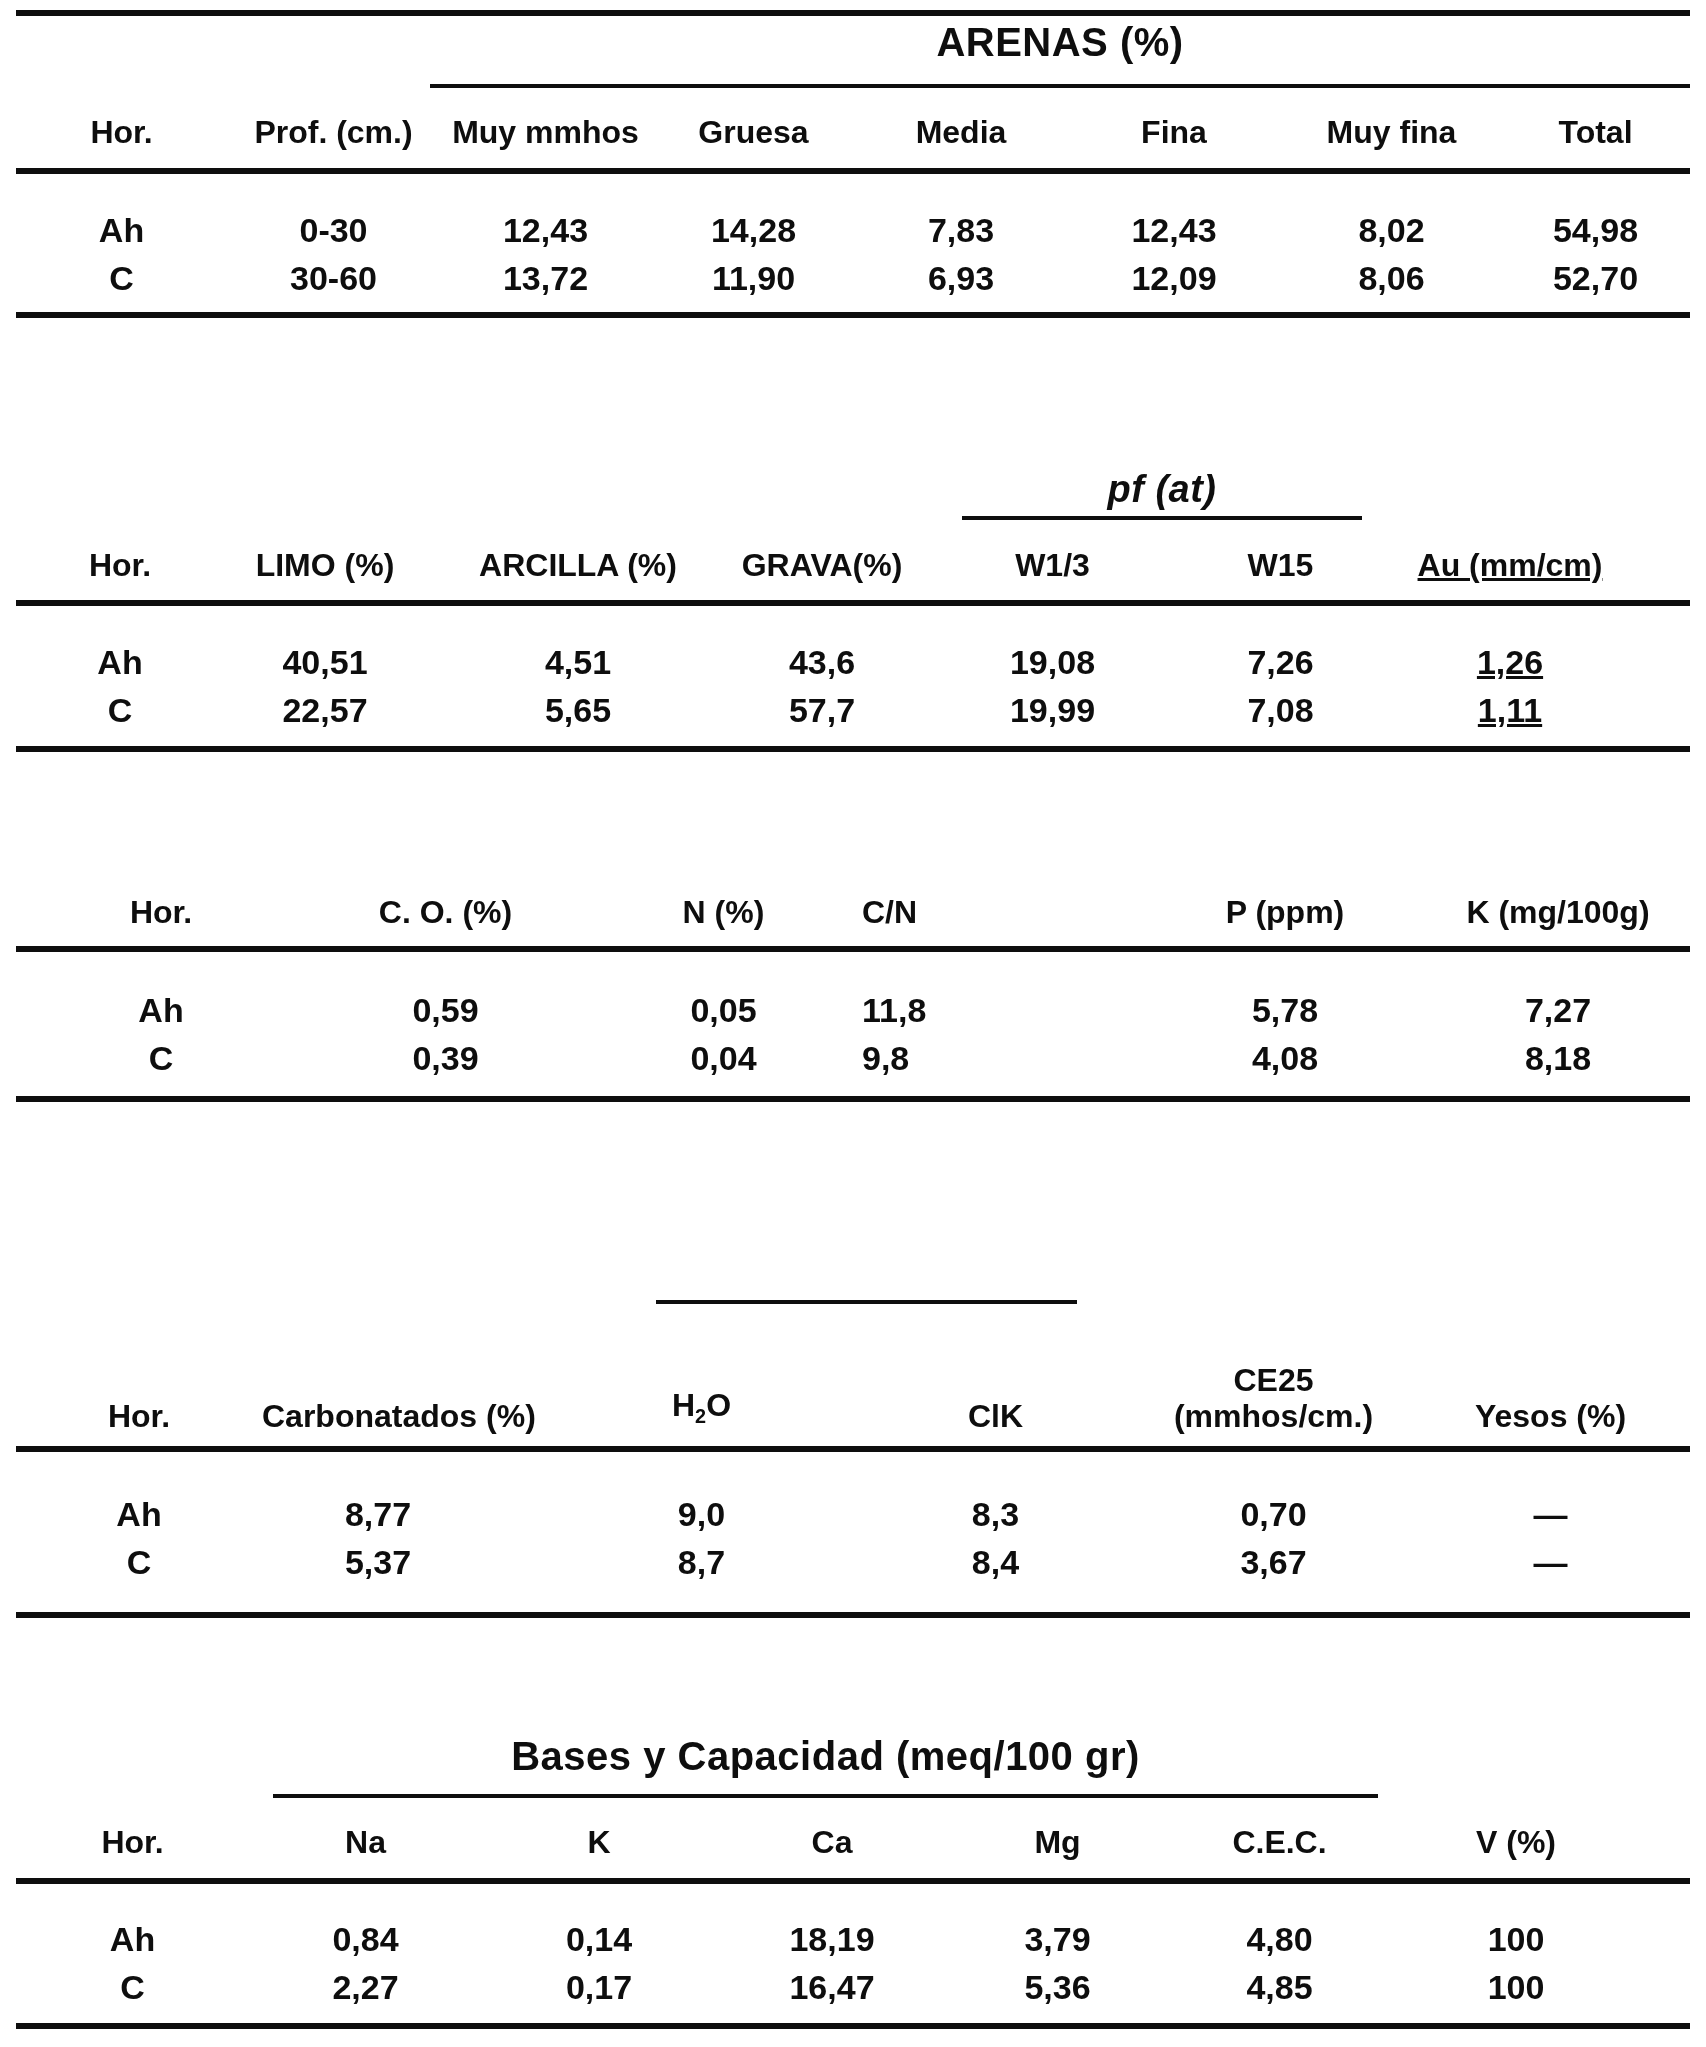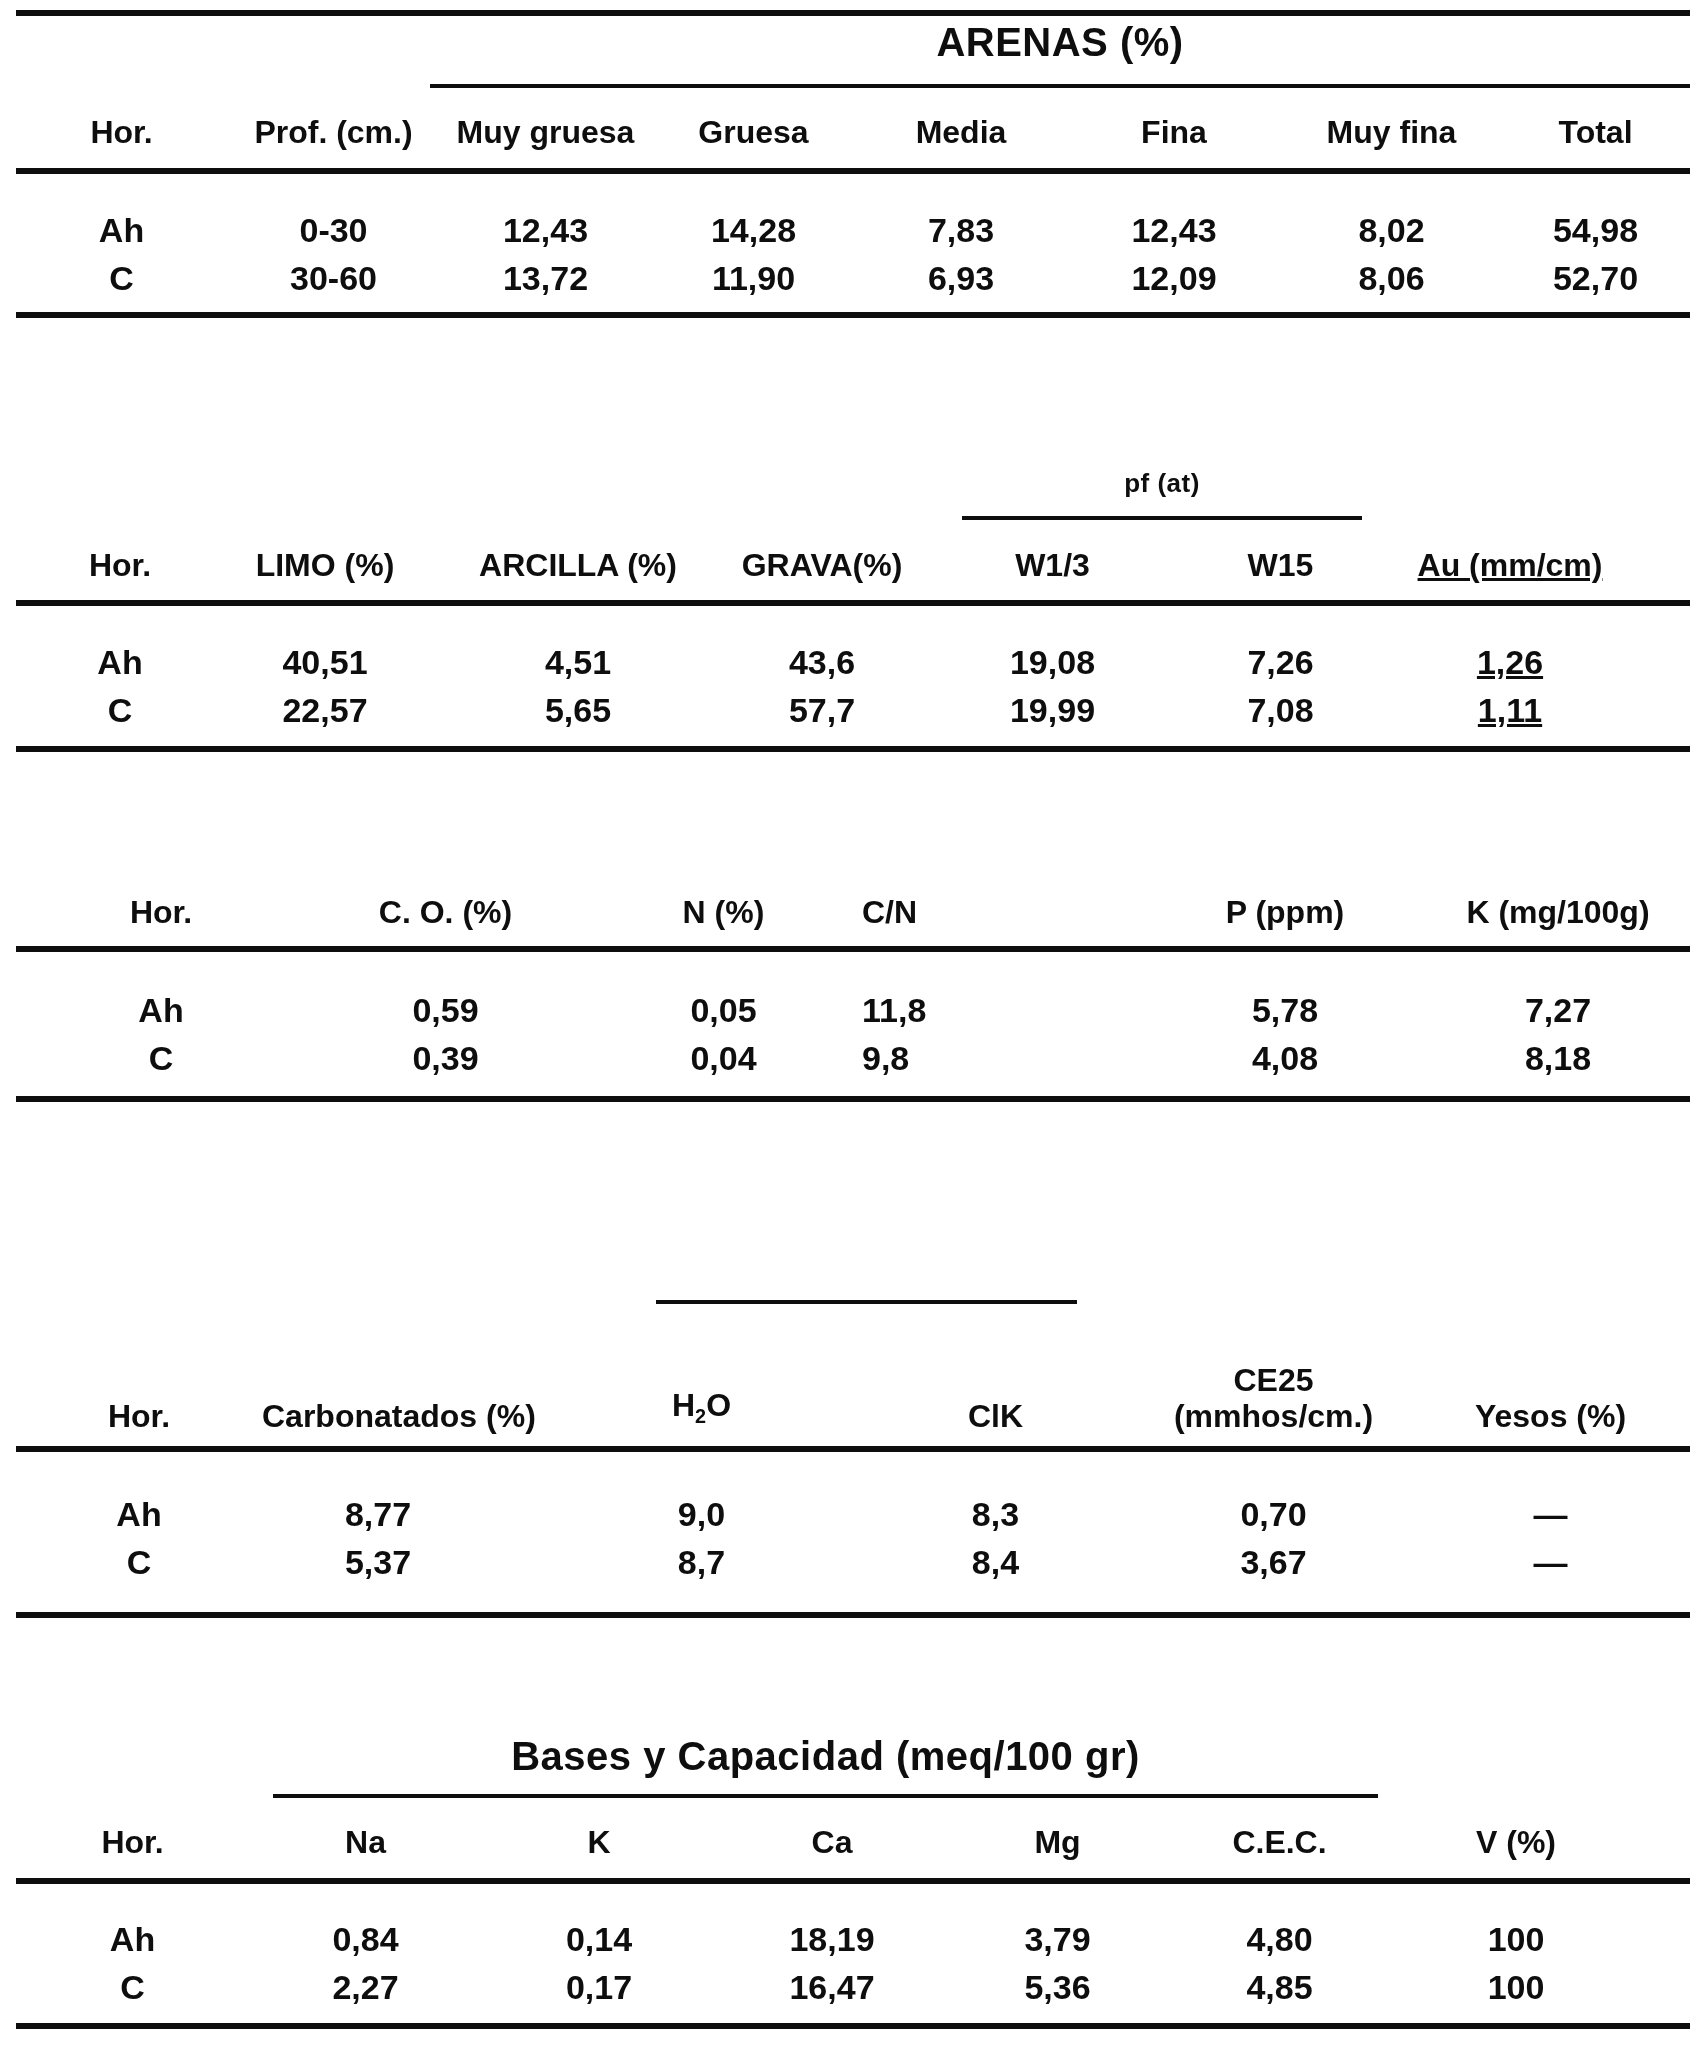--- a/index.html
+++ b/index.html
@@ -46,21 +46,21 @@
   #s1{top:0;height:340px;}
   #s1 .top-rule{left:16px;width:1674px;top:10px;height:6px;}
   #s1 .span-title{left:430px;width:1260px;top:20px;}
   #s1 .span-rule{left:430px;width:1260px;top:84px;height:4px;}
   #t1{top:96px;}
   #t1 thead th{height:72px;}
   #t1 tbody tr:last-child td{padding-bottom:10px;}
 
   
   #s2{top:440px;height:330px;}
-  #s2 .span-title{left:962px;width:400px;top:28px;font-size:26px;}
+  #s2 .span-title{left:962px;width:400px;top:28px;font-size:38px;font-style:italic;}
   #s2 .span-rule{left:962px;width:400px;top:76px;height:4px;}
   #t2{top:90px;}
   #t2 thead th{height:70px;}
   #t2 tbody tr:last-child td{padding-bottom:12px;}
   #t2 th:nth-child(2),#t2 td:nth-child(2){padding-right:26px;}
   #t2 th:nth-child(7),#t2 td:nth-child(7){padding-right:66px;text-decoration:underline;}
   #t2 tbody tr:first-child td{padding-top:32px;}
 
   
   #s3{top:860px;height:250px;}
@@ -107,21 +107,21 @@
           <col style="width:205px">
         <col style="width:210px">
           <col style="width:216px">
           <col style="width:219px">
           <col style="width:189px">
       </colgroup>
       <thead>
           <tr>
             <th>Hor.</th>
             <th>Prof. (cm.)</th>
-            <th>Muy gruesa</th>
+            <th>Muy mmhos</th>
             <th>Gruesa</th>
             <th>Media</th>
             <th>Fina</th>
             <th>Muy fina</th>
             <th>Total</th>
           </tr>
         </thead>
       <tbody>
           <tr>
             <td>Ah</td>

